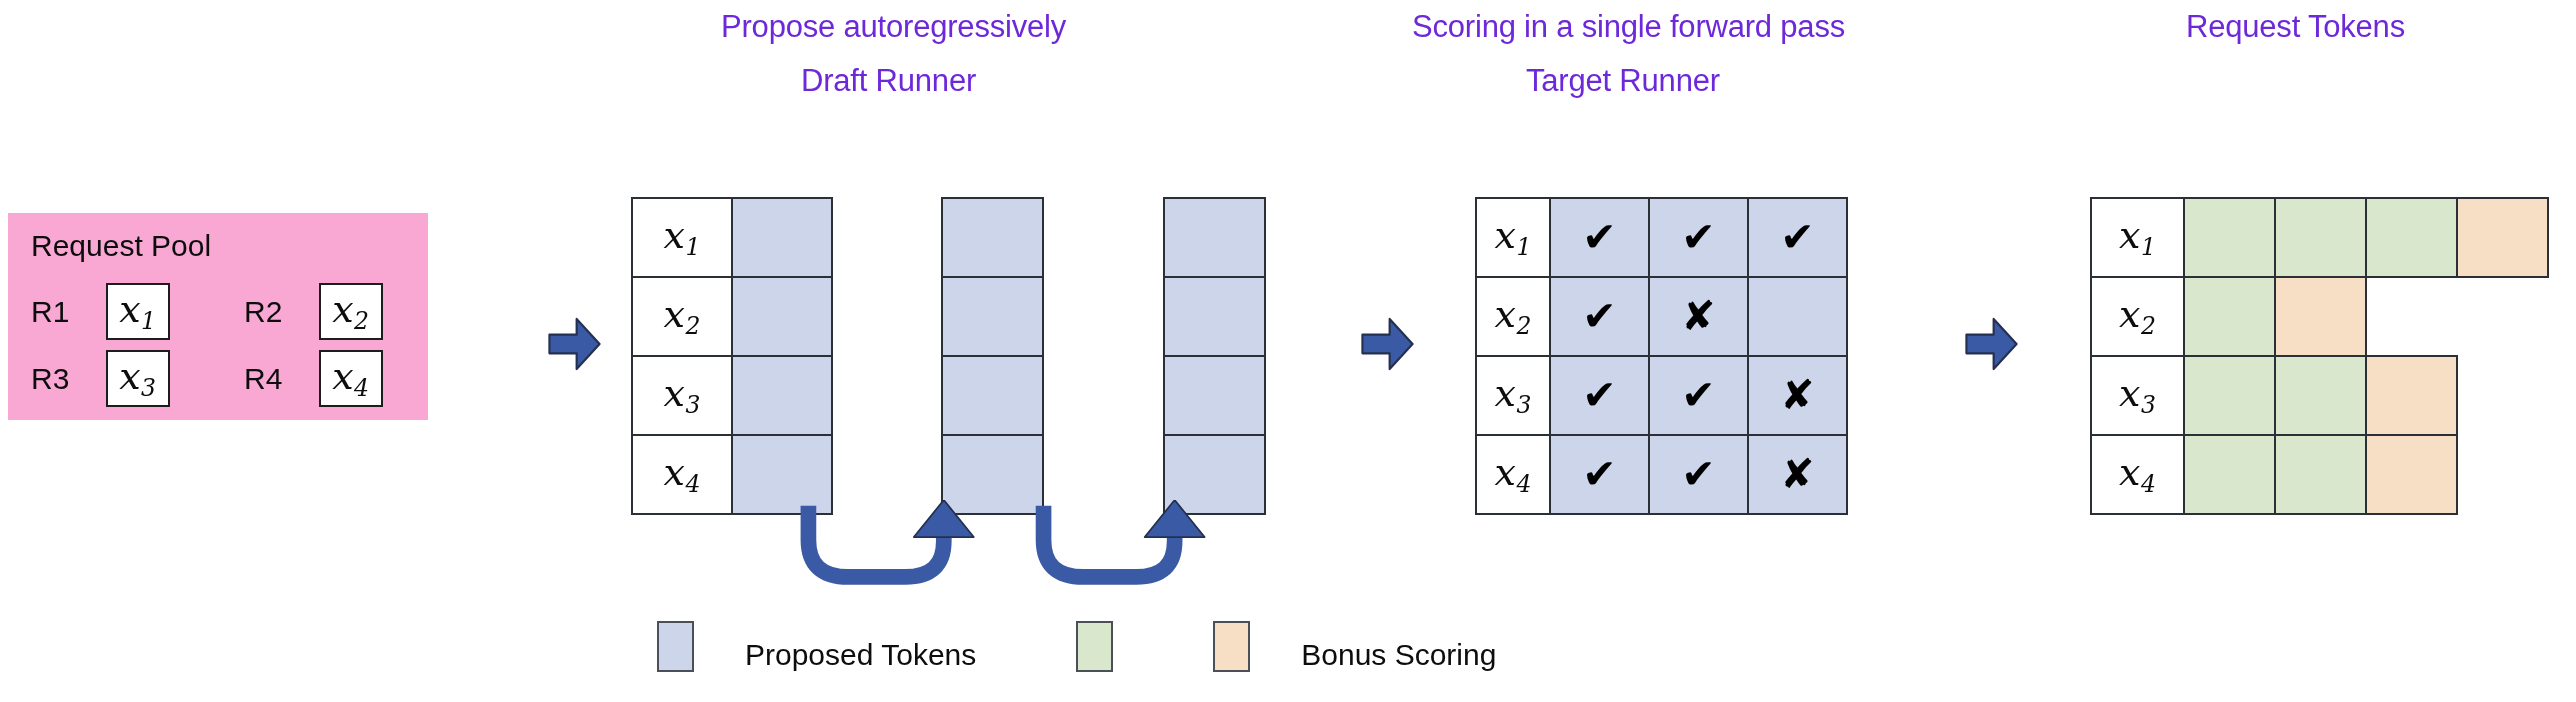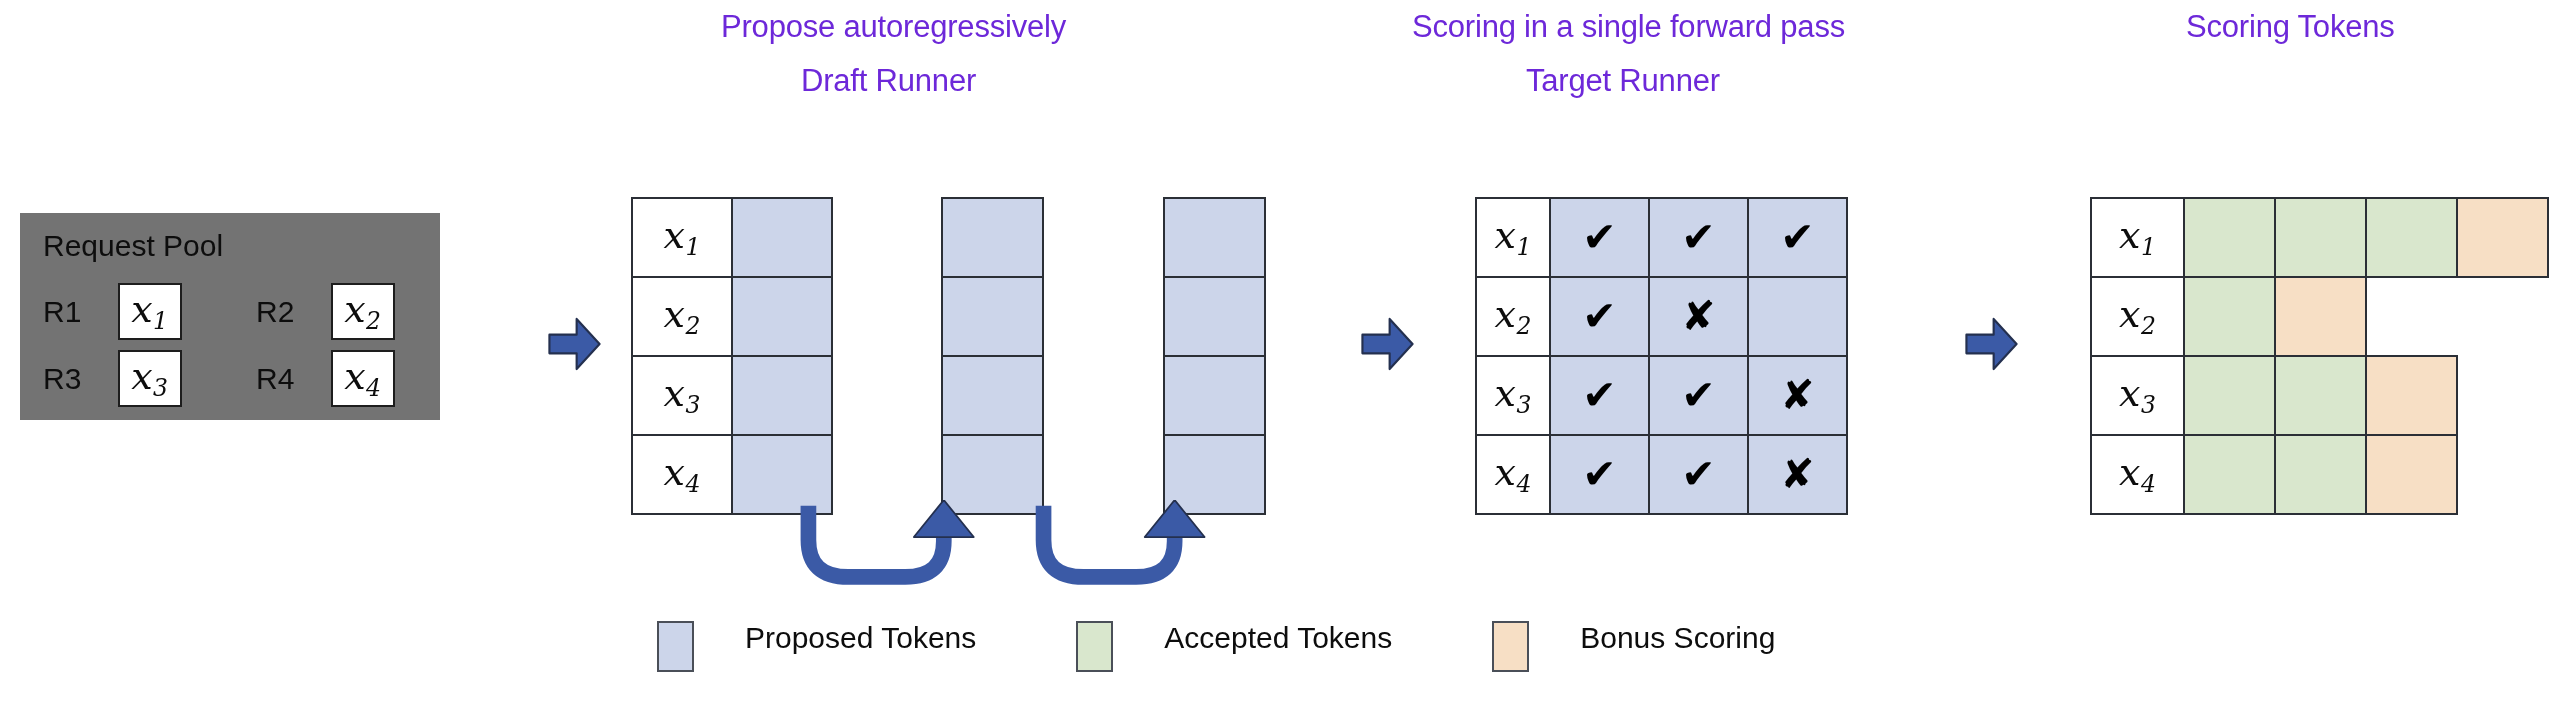--- a/index.html
+++ b/index.html
@@ -25,27 +25,27 @@
     font-size: 31px;
     color: #6d28d9;
     font-family: "Liberation Sans", sans-serif;
     white-space: nowrap;
     letter-spacing: -0.2px;
   }
 
   
   #request-pool {
     position: absolute;
-    left: 20px;
+    left: 8px;
     top: 213px;
     width: 420px;
     height: 207px;
     border: 2.1px solid #3b3f४8;
     border-color: #40444c;
-    background: #737373;
+    background: #f9a8d4;
     box-sizing: border-box;
   }
   #request-pool-title {
     position: absolute;
     left: 23px;
     top: 15.7px;
     font-size: 30px;
     color: #0d0d0d;
     white-space: nowrap;
   }
@@ -134,21 +134,21 @@
   #legend {
     position: absolute;
     left: 657px;
     top: 621px;
     display: flex;
     align-items: center;
     gap: 0px;
   }
   .legend-item {
     display: flex;
-    align-items: flex-start;
+    align-items: flex-end;
   }
   .legend-swatch {
     width: 37px;
     height: 51px;
     border: 2.1px solid #4a4f58;
     box-sizing: border-box;
   }
   .legend-label {
     font-size: 30px;
     color: #0d0d0d;
@@ -307,21 +307,21 @@
         <span class="mark">✘</span>
       </div>
   </div>
 
   <div class="block-arrow" style="left:1965px; top:316px;">
     <svg viewBox="0 0 74 78" width="53" height="56">
       <polygon points="2,26 40,26 40,4 72,39 40,74 40,52 2,52" fill="#3b5aa6" stroke="#24304f" stroke-width="3" stroke-linejoin="round"></polygon>
     </svg>
   </div>
 
-  <div class="heading" style="left:2186px; top:8.6px;">Scoring Tokens</div>
+  <div class="heading" style="left:2186px; top:8.6px;">Request Tokens</div>
 
   <div class="grid" id="accept-grid" style="left:2091px; top:198px; grid-template-columns:93px 91px 91px 91px 91px; grid-template-rows:repeat(4,79px);">
     <div class="cell label">
         <span class="mathvar">x<sub>1</sub></span>
       </div>
     <div class="cell green"></div>
     <div class="cell green"></div>
     <div class="cell green"></div>
     <div class="cell orange"></div>
 
@@ -351,21 +351,20 @@
   </div>
 
   <div id="legend">
     <div class="legend-item">
       <span class="legend-swatch" style="background:#ccd5ea;"></span>
       <span class="legend-label">Proposed Tokens</span>
     </div>
     <span class="legend-gap"></span>
     <div class="legend-item">
       <span class="legend-swatch" style="background:#d9e7cd;"></span>
-      <span class="legend-label">Accepted Tokens</span>
     </div>
     <span class="legend-gap"></span>
     <div class="legend-item">
       <span class="legend-swatch" style="background:#f7dfc5;"></span>
       <span class="legend-label">Bonus Scoring</span>
     </div>
   </div>
 
 </div>
 

